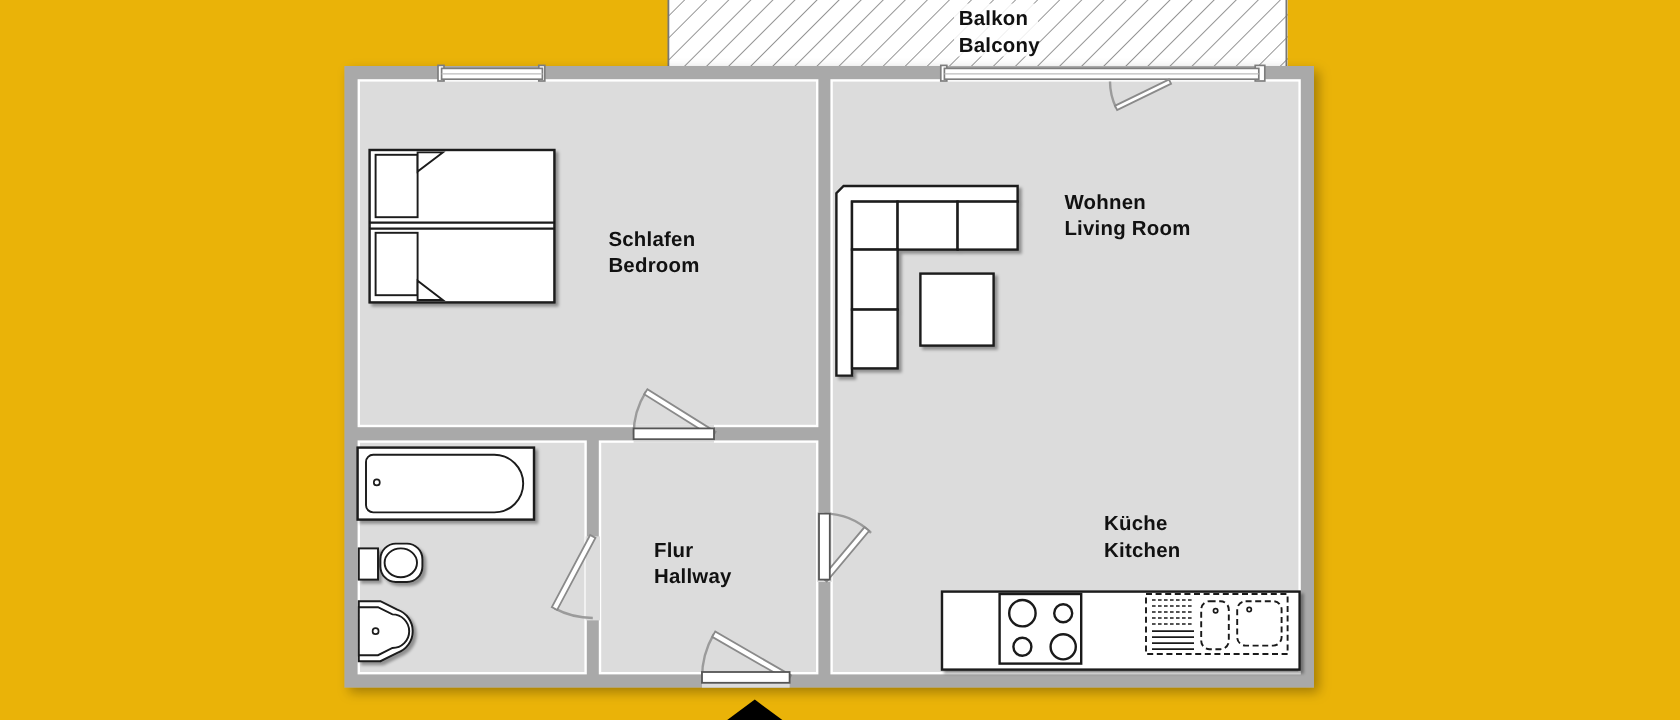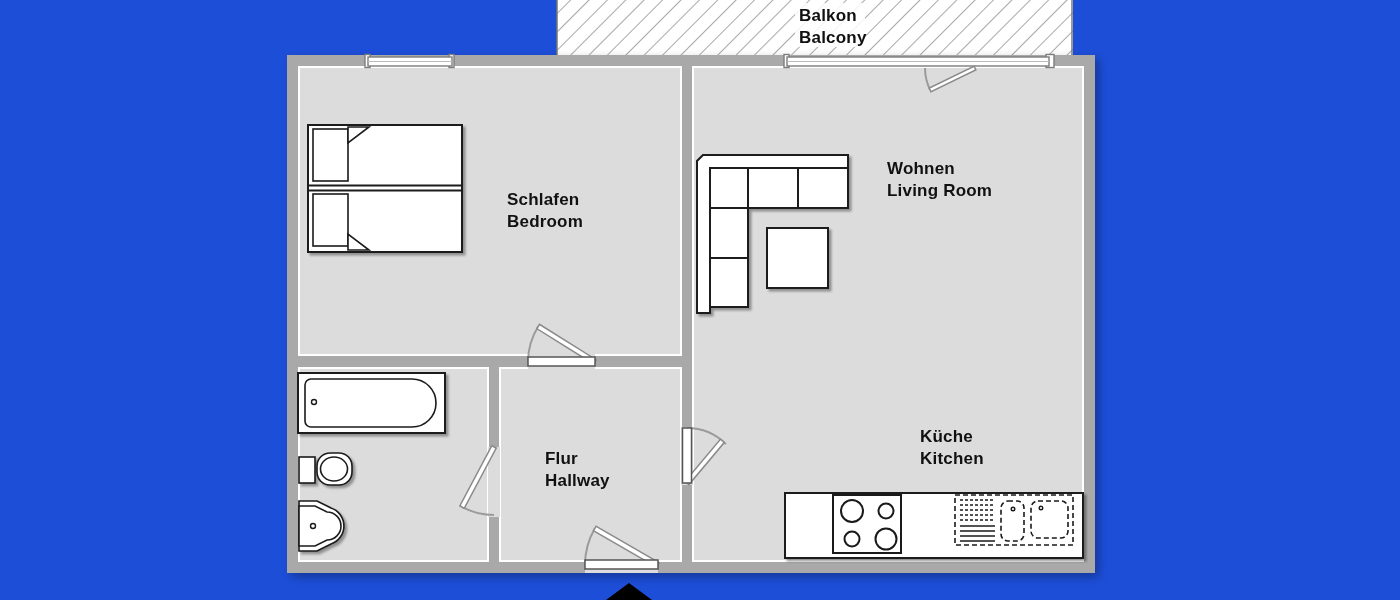--- a/index.html
+++ b/index.html
@@ -1,16 +1,16 @@
 <!DOCTYPE html>
 <html><head>
 <meta charset="utf-8">
 <style>
   html,body{margin:0;padding:0;background:#ffffff;}
-  #stage{position:relative;width:1400px;height:600px;background:#1d4ed8;overflow:hidden;
+  #stage{position:relative;width:1400px;height:600px;background:#eab308;overflow:hidden;
          font-family:"Liberation Sans",sans-serif;}
   svg{position:absolute;left:0;top:0;display:block;}
   .wall{fill:#a9a9a9;}
   .floor{fill:#dcdcdc;stroke:#ffffff;stroke-width:2;}
   .gap{fill:#dcdcdc;}
   .furn{fill:#ffffff;stroke:#1a1a1a;stroke-width:2;}
   .furn-thin{fill:#ffffff;stroke:#1a1a1a;stroke-width:1.6;}
   .window-bar{fill:#ffffff;stroke:#7d7d7d;stroke-width:1.4;}
   .window-mid{stroke:#bdbdbd;stroke-width:1;}
   .leaf-closed{fill:#ffffff;stroke:#555555;stroke-width:1.5;}

